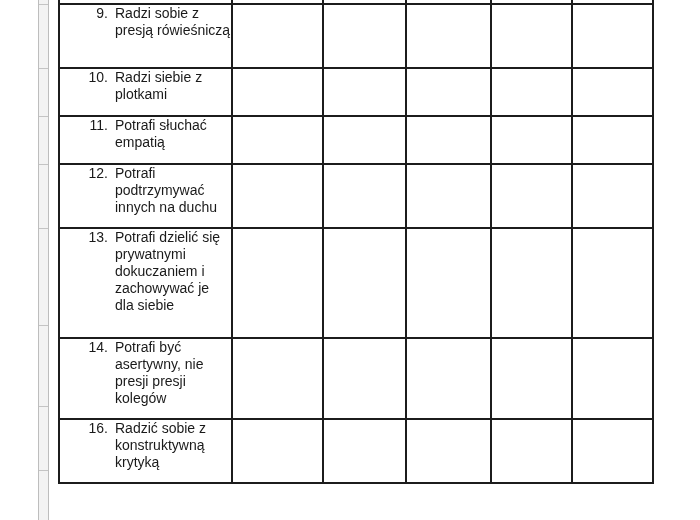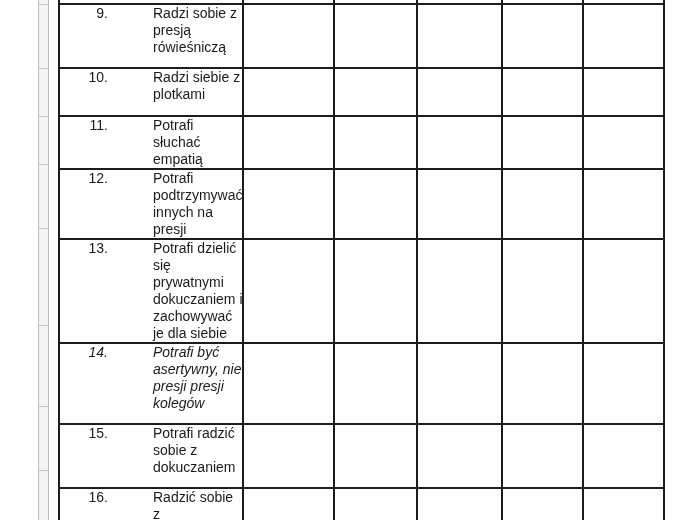--- a/index.html
+++ b/index.html
@@ -13,21 +13,21 @@
     table.doc {
       position: absolute; left: 58px; top: -61px;
       border-collapse: collapse; table-layout: fixed;
     }
     table.doc td {
       border: 2px solid #1c1c1c; vertical-align: top; padding: 0;
     }
     .cell-label { font-size: 14px; line-height: 17px; padding: 4px 6px 0 0; }
     .item { display: flex; }
     .num { width: 55px; text-align: right; padding-right: 7px; flex: 0 0 auto; }
-    .txt { flex: 1; margin-left: 38px; }
+    .txt { flex: 1; }
   </style>
 </head>
 <body>
 
 <div class="ruler" id="ruler">
     <div class="ruler-tick" style="top: 4px;"></div>
     <div class="ruler-tick" style="top: 68px;"></div>
     <div class="ruler-tick" style="top: 116px;"></div>
     <div class="ruler-tick" style="top: 164px;"></div>
     <div class="ruler-tick" style="top: 228px;"></div>
@@ -90,60 +90,47 @@
         <td></td>
         <td></td>
         <td></td>
         <td></td>
         <td></td>
       </tr>
       <tr style="height: 64px;">
         <td class="cell-label">
           <div class="item">
             <span class="num">12.</span>
-            <span class="txt">Potrafi podtrzymywać innych na presji</span>
+            <span class="txt">Potrafi podtrzymywać innych na duchu</span>
           </div>
         </td>
         <td></td>
         <td></td>
         <td></td>
         <td></td>
         <td></td>
       </tr>
-      <tr style="height: 89px; padding-left: 7px;">
+      <tr style="height: 110px; padding-left: 7px;">
         <td class="cell-label">
           <div class="item">
             <span class="num">13.</span>
             <span class="txt">Potrafi dzielić się prywatnymi dokuczaniem i zachowywać je dla siebie</span>
           </div>
         </td>
         <td></td>
         <td></td>
         <td></td>
         <td></td>
         <td></td>
       </tr>
-      <tr style="height: 81px; font-style: italic;">
+      <tr style="height: 81px;">
         <td class="cell-label">
           <div class="item">
             <span class="num">14.</span>
             <span class="txt">Potrafi być asertywny, nie presji presji kolegów</span>
-          </div>
-        </td>
-        <td></td>
-        <td></td>
-        <td></td>
-        <td></td>
-        <td></td>
-      </tr>
-      <tr style="height: 64px;">
-        <td class="cell-label">
-          <div class="item">
-            <span class="num">15.</span>
-            <span class="txt">Potrafi radzić sobie z dokuczaniem</span>
           </div>
         </td>
         <td></td>
         <td></td>
         <td></td>
         <td></td>
         <td></td>
       </tr>
       <tr style="height: 64px;">
         <td class="cell-label">

